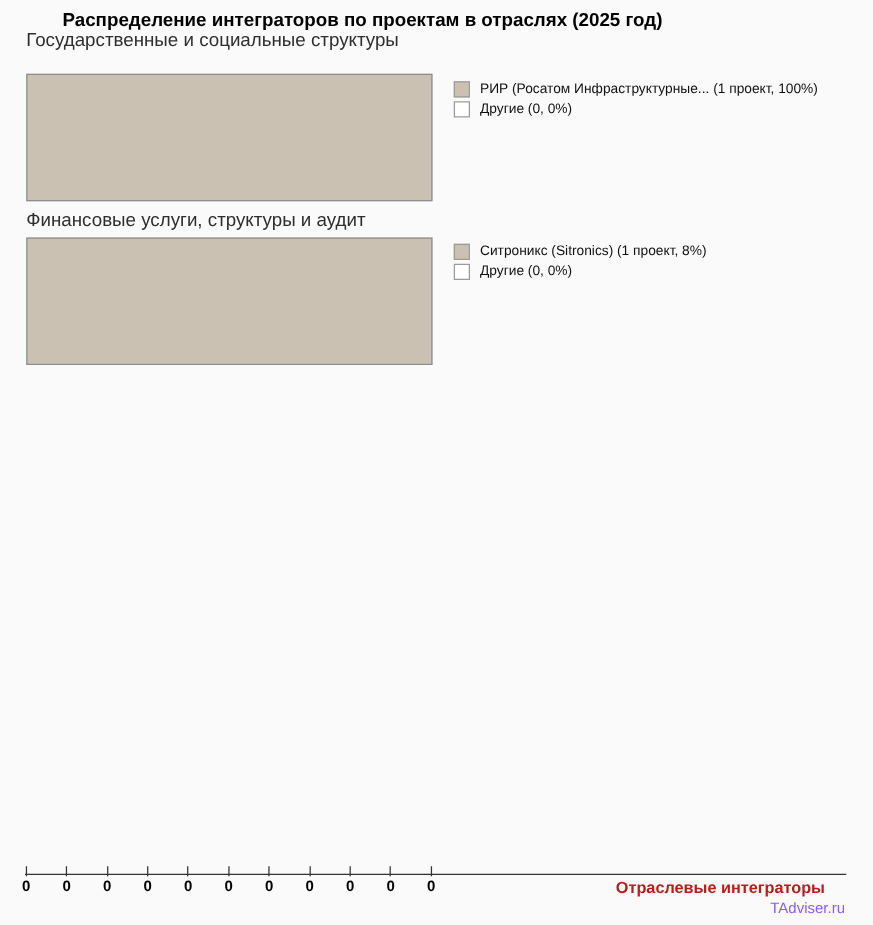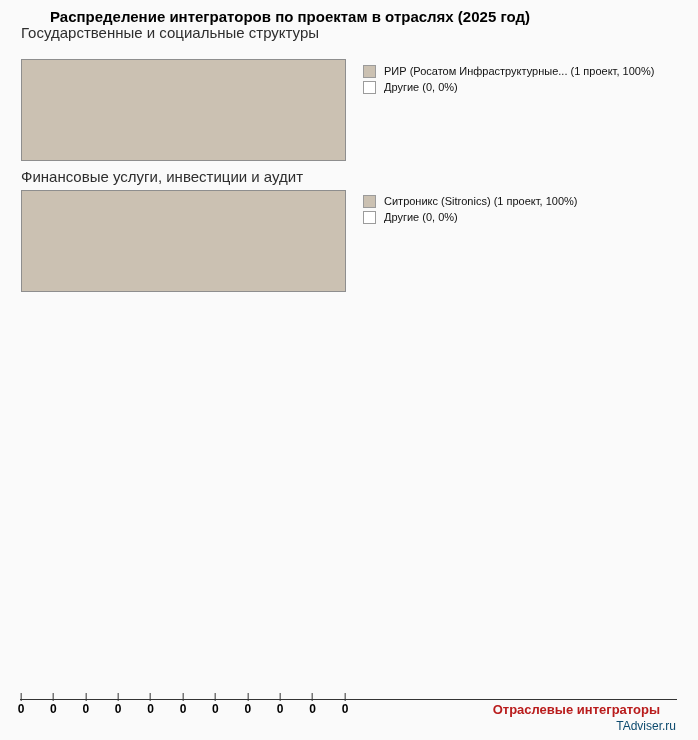--- a/index.html
+++ b/index.html
@@ -41,21 +41,21 @@
   .ticks{position:absolute;left:21px;top:693px;width:324px;height:26px}
   .tick{position:absolute;top:0;transform:translateX(-50%);text-align:center}
   .tick-mark{width:1px;height:8px;background:#333;margin:0 auto}
   .tick-label{font-size:12px;font-weight:bold;color:#000;margin-top:1px}
   .axis-label{
     position:absolute;right:38px;top:702px;
     font-size:13px;font-weight:bold;color:#b91c1c;white-space:nowrap;
   }
   .watermark{
     position:absolute;right:22px;top:719px;
-    font-size:12px;color:#0c4a6e;white-space:nowrap;
+    font-size:12px;color:#8b5cf6;white-space:nowrap;
   }
 </style>
 </head>
 <body>
 
 <div class="page">
 
   <div class="title">Распределение интеграторов по проектам в отраслях (2025 год)</div>
 
   <div class="sec-heading" id="sec1-heading">Государственные и социальные структуры</div>
@@ -64,26 +64,26 @@
     <div class="legend-row">
       <span class="swatch" style="background: rgb(203, 193, 178);"></span>
       <span class="legend-label">РИР (Росатом Инфраструктурные... (1 проект, 100%)</span>
     </div>
     <div class="legend-row">
       <span class="swatch" style="background: rgb(255, 255, 255);"></span>
       <span class="legend-label">Другие (0, 0%)</span>
     </div>
   </div>
 
-  <div class="sec-heading" id="sec2-heading">Финансовые услуги, инвестиции и аудит</div>
+  <div class="sec-heading" id="sec2-heading">Финансовые услуги, структуры и аудит</div>
   <div class="bar" id="bar2" style="background: rgb(203, 193, 178);"></div>
   <div class="legend" id="legend2">
     <div class="legend-row">
       <span class="swatch" style="background: rgb(203, 193, 178);"></span>
-      <span class="legend-label">Ситроникс (Sitronics) (1 проект, 100%)</span>
+      <span class="legend-label">Ситроникс (Sitronics) (1 проект, 8%)</span>
     </div>
     <div class="legend-row">
       <span class="swatch" style="background: rgb(255, 255, 255);"></span>
       <span class="legend-label">Другие (0, 0%)</span>
     </div>
   </div>
 
   <div class="axis-line" style="background: rgb(51, 51, 51);"></div>
   <div class="ticks">
       <div class="tick" style="left: 0%;">

